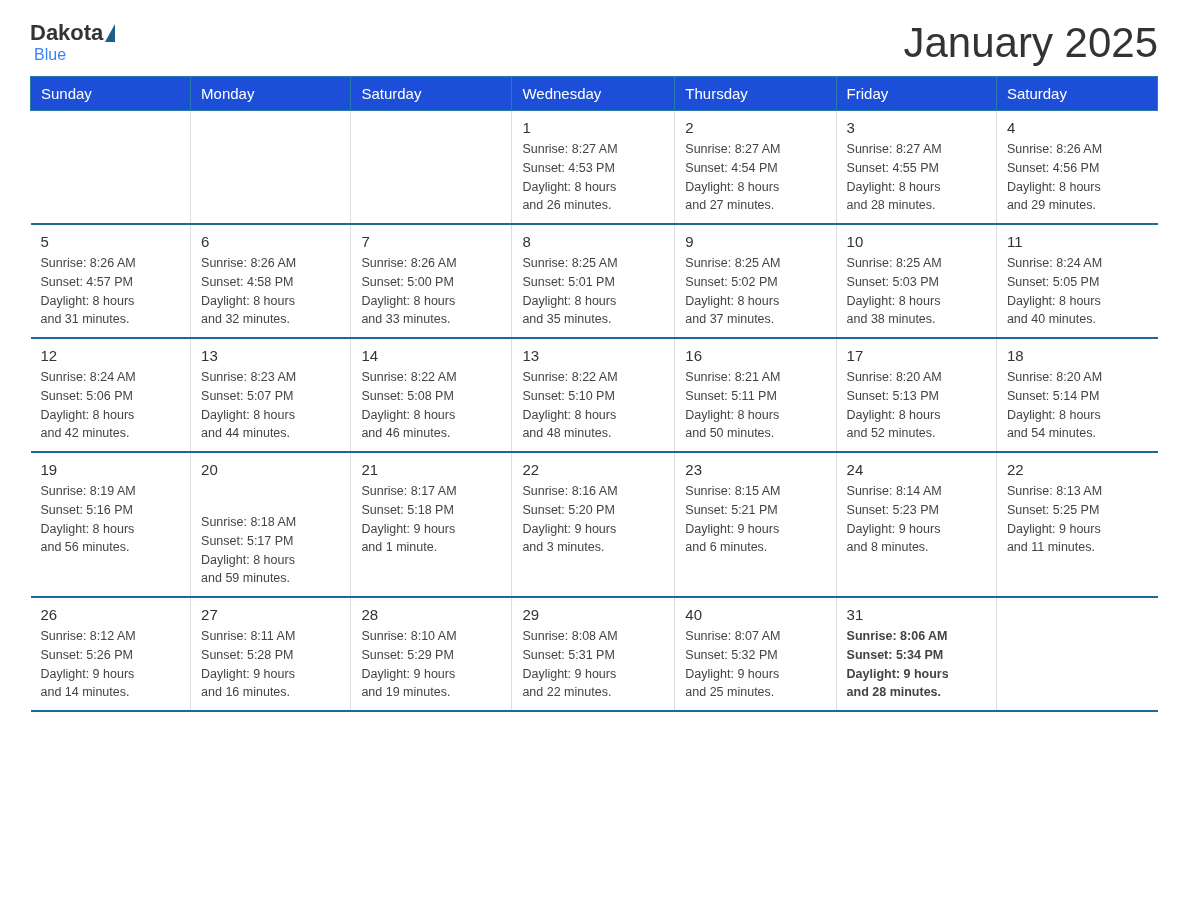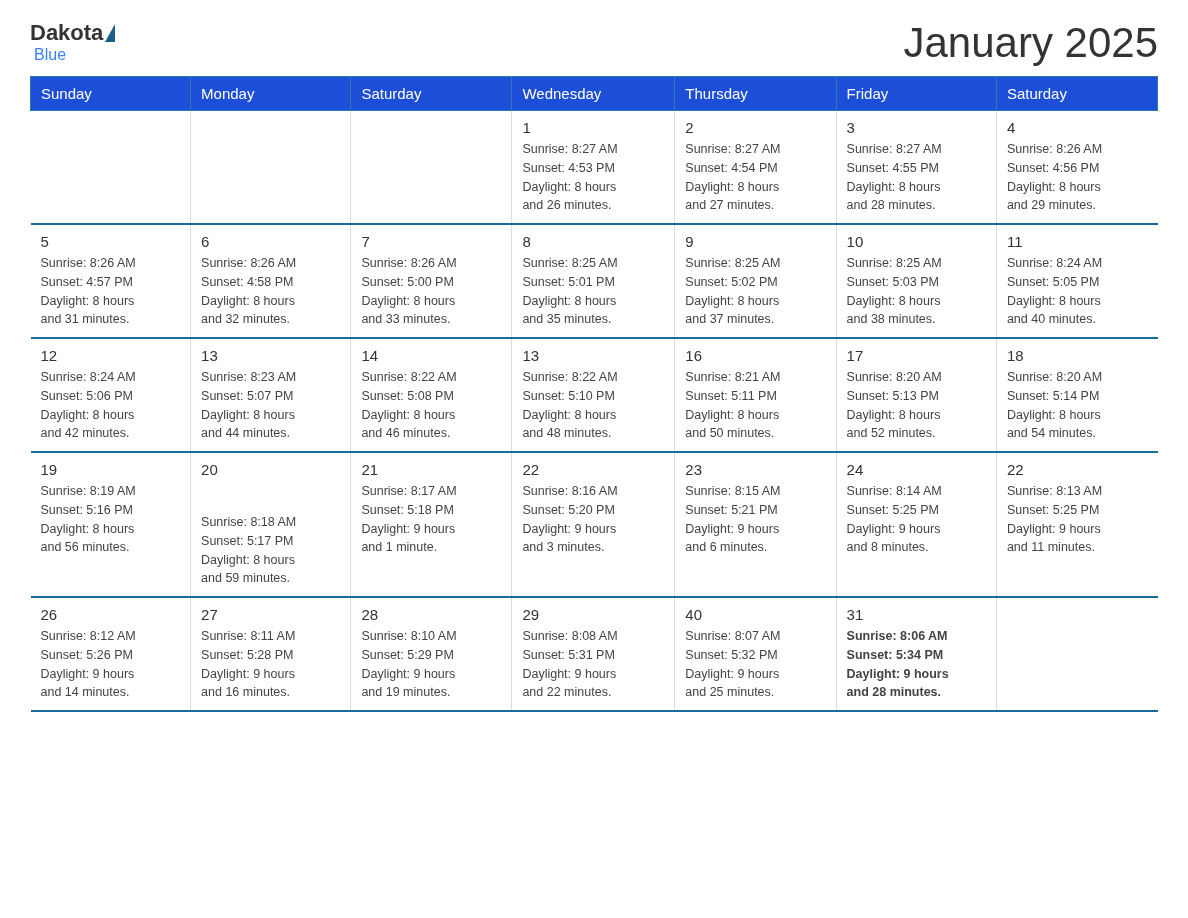--- a/index.html
+++ b/index.html
@@ -298,21 +298,21 @@
         <td>
           <div class="day-number">23</div>
           <div class="day-info" style="white-space: pre-line;">Sunrise: 8:15 AM
 Sunset: 5:21 PM
 Daylight: 9 hours
 and 6 minutes.</div>
         </td>
         <td>
           <div class="day-number">24</div>
           <div class="day-info" style="white-space: pre-line;">Sunrise: 8:14 AM
-Sunset: 5:25 PM
+Sunset: 5:23 PM
 Daylight: 9 hours
 and 8 minutes.</div>
         </td>
         <td>
           <div class="day-number">22</div>
           <div class="day-info" style="white-space: pre-line;">Sunrise: 8:13 AM
 Sunset: 5:25 PM
 Daylight: 9 hours
 and 11 minutes.</div>
         </td>

